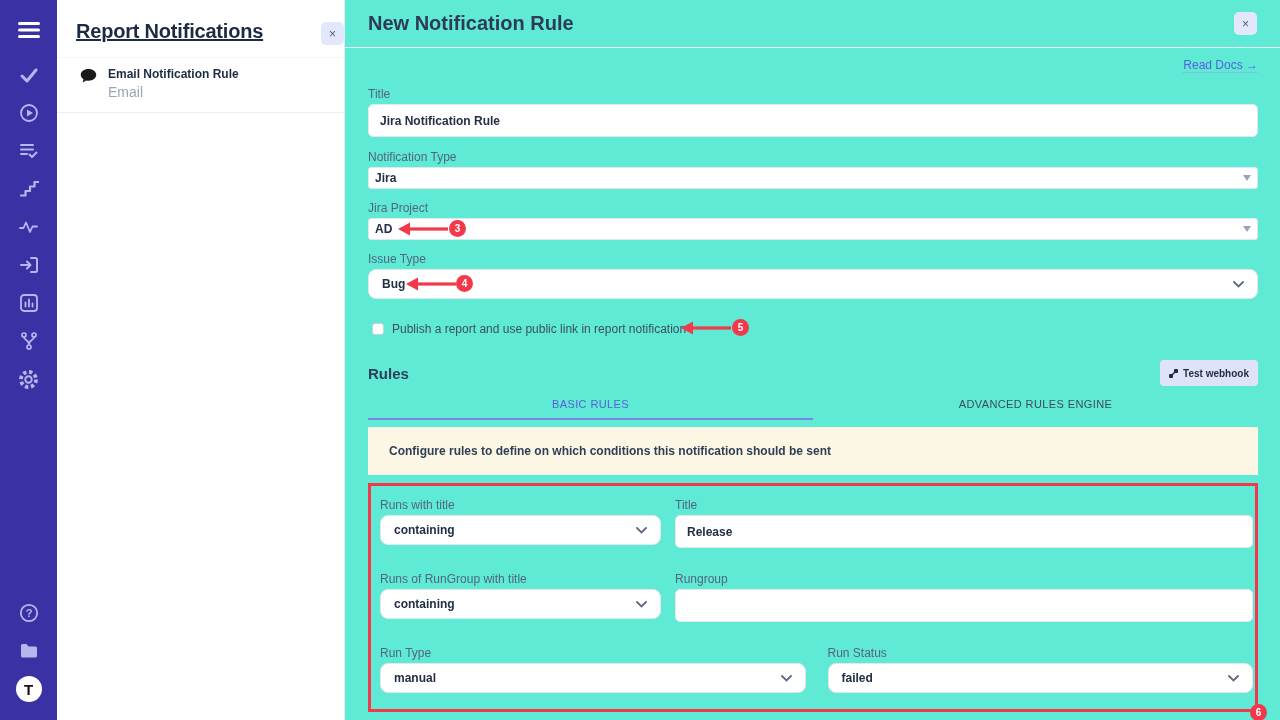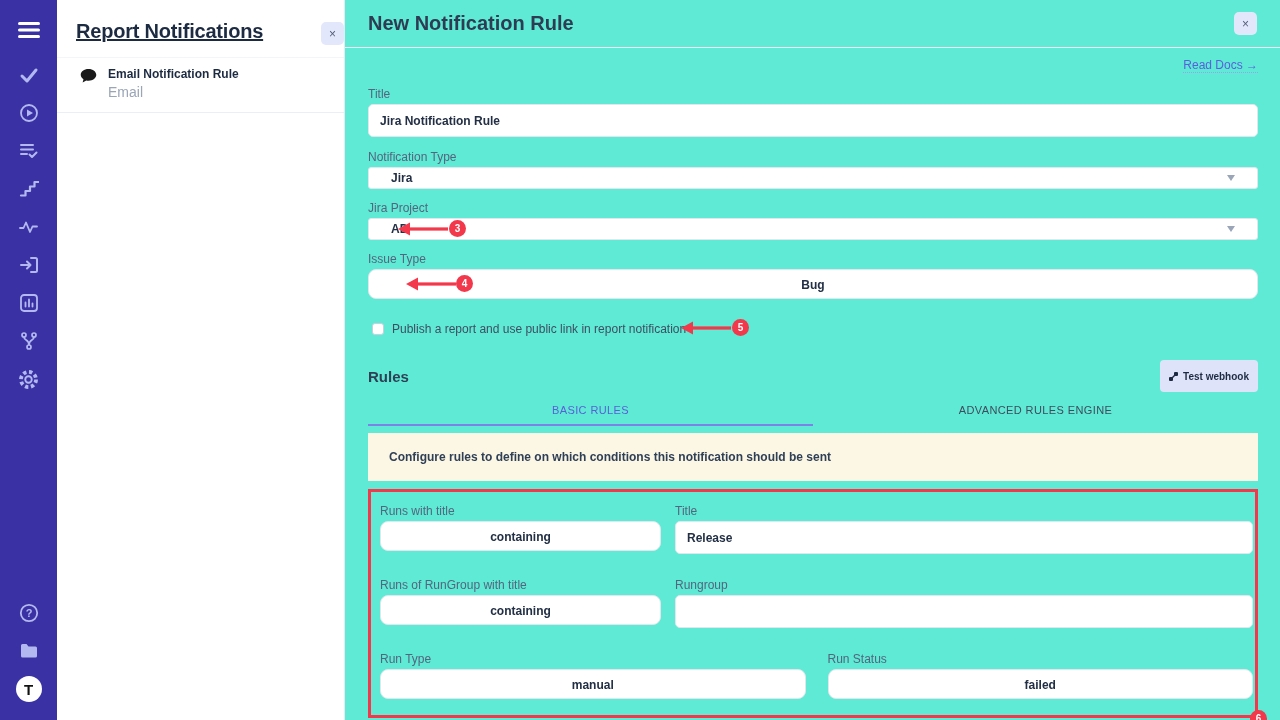--- a/index.html
+++ b/index.html
@@ -43,40 +43,40 @@
   .content { padding:0 22px 0 23px; flex:1; }
   .docs-row { display:flex; justify-content:flex-end; margin-top:10px; height:15px; }
   .read-docs { font-size:12px; font-weight:500; color:#5a5fdd; cursor:pointer;
     border-bottom:1px dotted #9ba0ec; text-decoration:none; }
 
   .lbl { display:block; font-size:12px; color:#54657e; margin-bottom:3px; }
   .inp { width:100%; height:33px; border:1px solid #e2e6ee; border-radius:5px;
     padding:0 11px; font-size:12px; font-weight:600; color:#222f44; background:#fff;
     font-family:"Liberation Sans", sans-serif; outline:none; }
   .sel-sm { height:22px; border:1px solid #e2e6ee; border-radius:3px; display:flex;
-    align-items:center; justify-content:space-between; padding:0 22px;
+    align-items:center; justify-content:space-between; padding:0 6px;
     font-size:12px; font-weight:600; color:#222f44; cursor:pointer; background:#fff; }
   .sel { height:30px; border:1px solid #e2e6ee; border-radius:8px; display:flex;
-    align-items:center; justify-content:space-between; padding:8px 13px;
-    font-size:12px; font-weight:600; color:#222f44; cursor:pointer; background:#fff;flex-direction:column; }
+    align-items:center; justify-content:space-between; padding:0 13px;
+    font-size:12px; font-weight:600; color:#222f44; cursor:pointer; background:#fff; }
 
   .fg-title { margin-top:14px; } .fg-nt { margin-top:13px; }
   .fg-jp { margin-top:12px; } .fg-it { margin-top:12px; }
   .ctrl-wrap { position:relative; }
 
   .cb-row { margin-top:22px; display:flex; align-items:center; position:relative;
     height:15px; margin-left:4px; }
   .checkbox { width:12px; height:12px; border:1px solid #c7d0de; border-radius:3px;
     background:#fff; cursor:pointer; flex-shrink:0; }
   .cb-label { font-size:12px; font-weight:500; color:#3f4e63; margin-left:8px; }
 
   .rules-head { margin-top:24px; display:flex; align-items:center;
     justify-content:space-between; }
   .rules-title { font-size:15px; font-weight:800; color:#2f3f55; }
-  .webhook-btn { height:32px; background:#dfe3fa; border-radius:4px; border:none;
+  .webhook-btn { height:26px; background:#dfe3fa; border-radius:4px; border:none;
     padding:0 9px; display:flex; align-items:center; gap:5px; font-size:10px;
     font-weight:700; color:#1d2b42; cursor:pointer;
     font-family:"Liberation Sans", sans-serif; }
 
   .tabs { margin-top:5px; display:flex; }
   .tab { flex:1; text-align:center; font-size:11px; letter-spacing:0.4px;
     padding:7px 0 8px; color:#3f4b5e; font-weight:500; cursor:pointer;
     border-bottom:2.5px solid transparent; }
   .tab.active { color:#5a5fd8; border-bottom-color:#7b82e8; }
 

